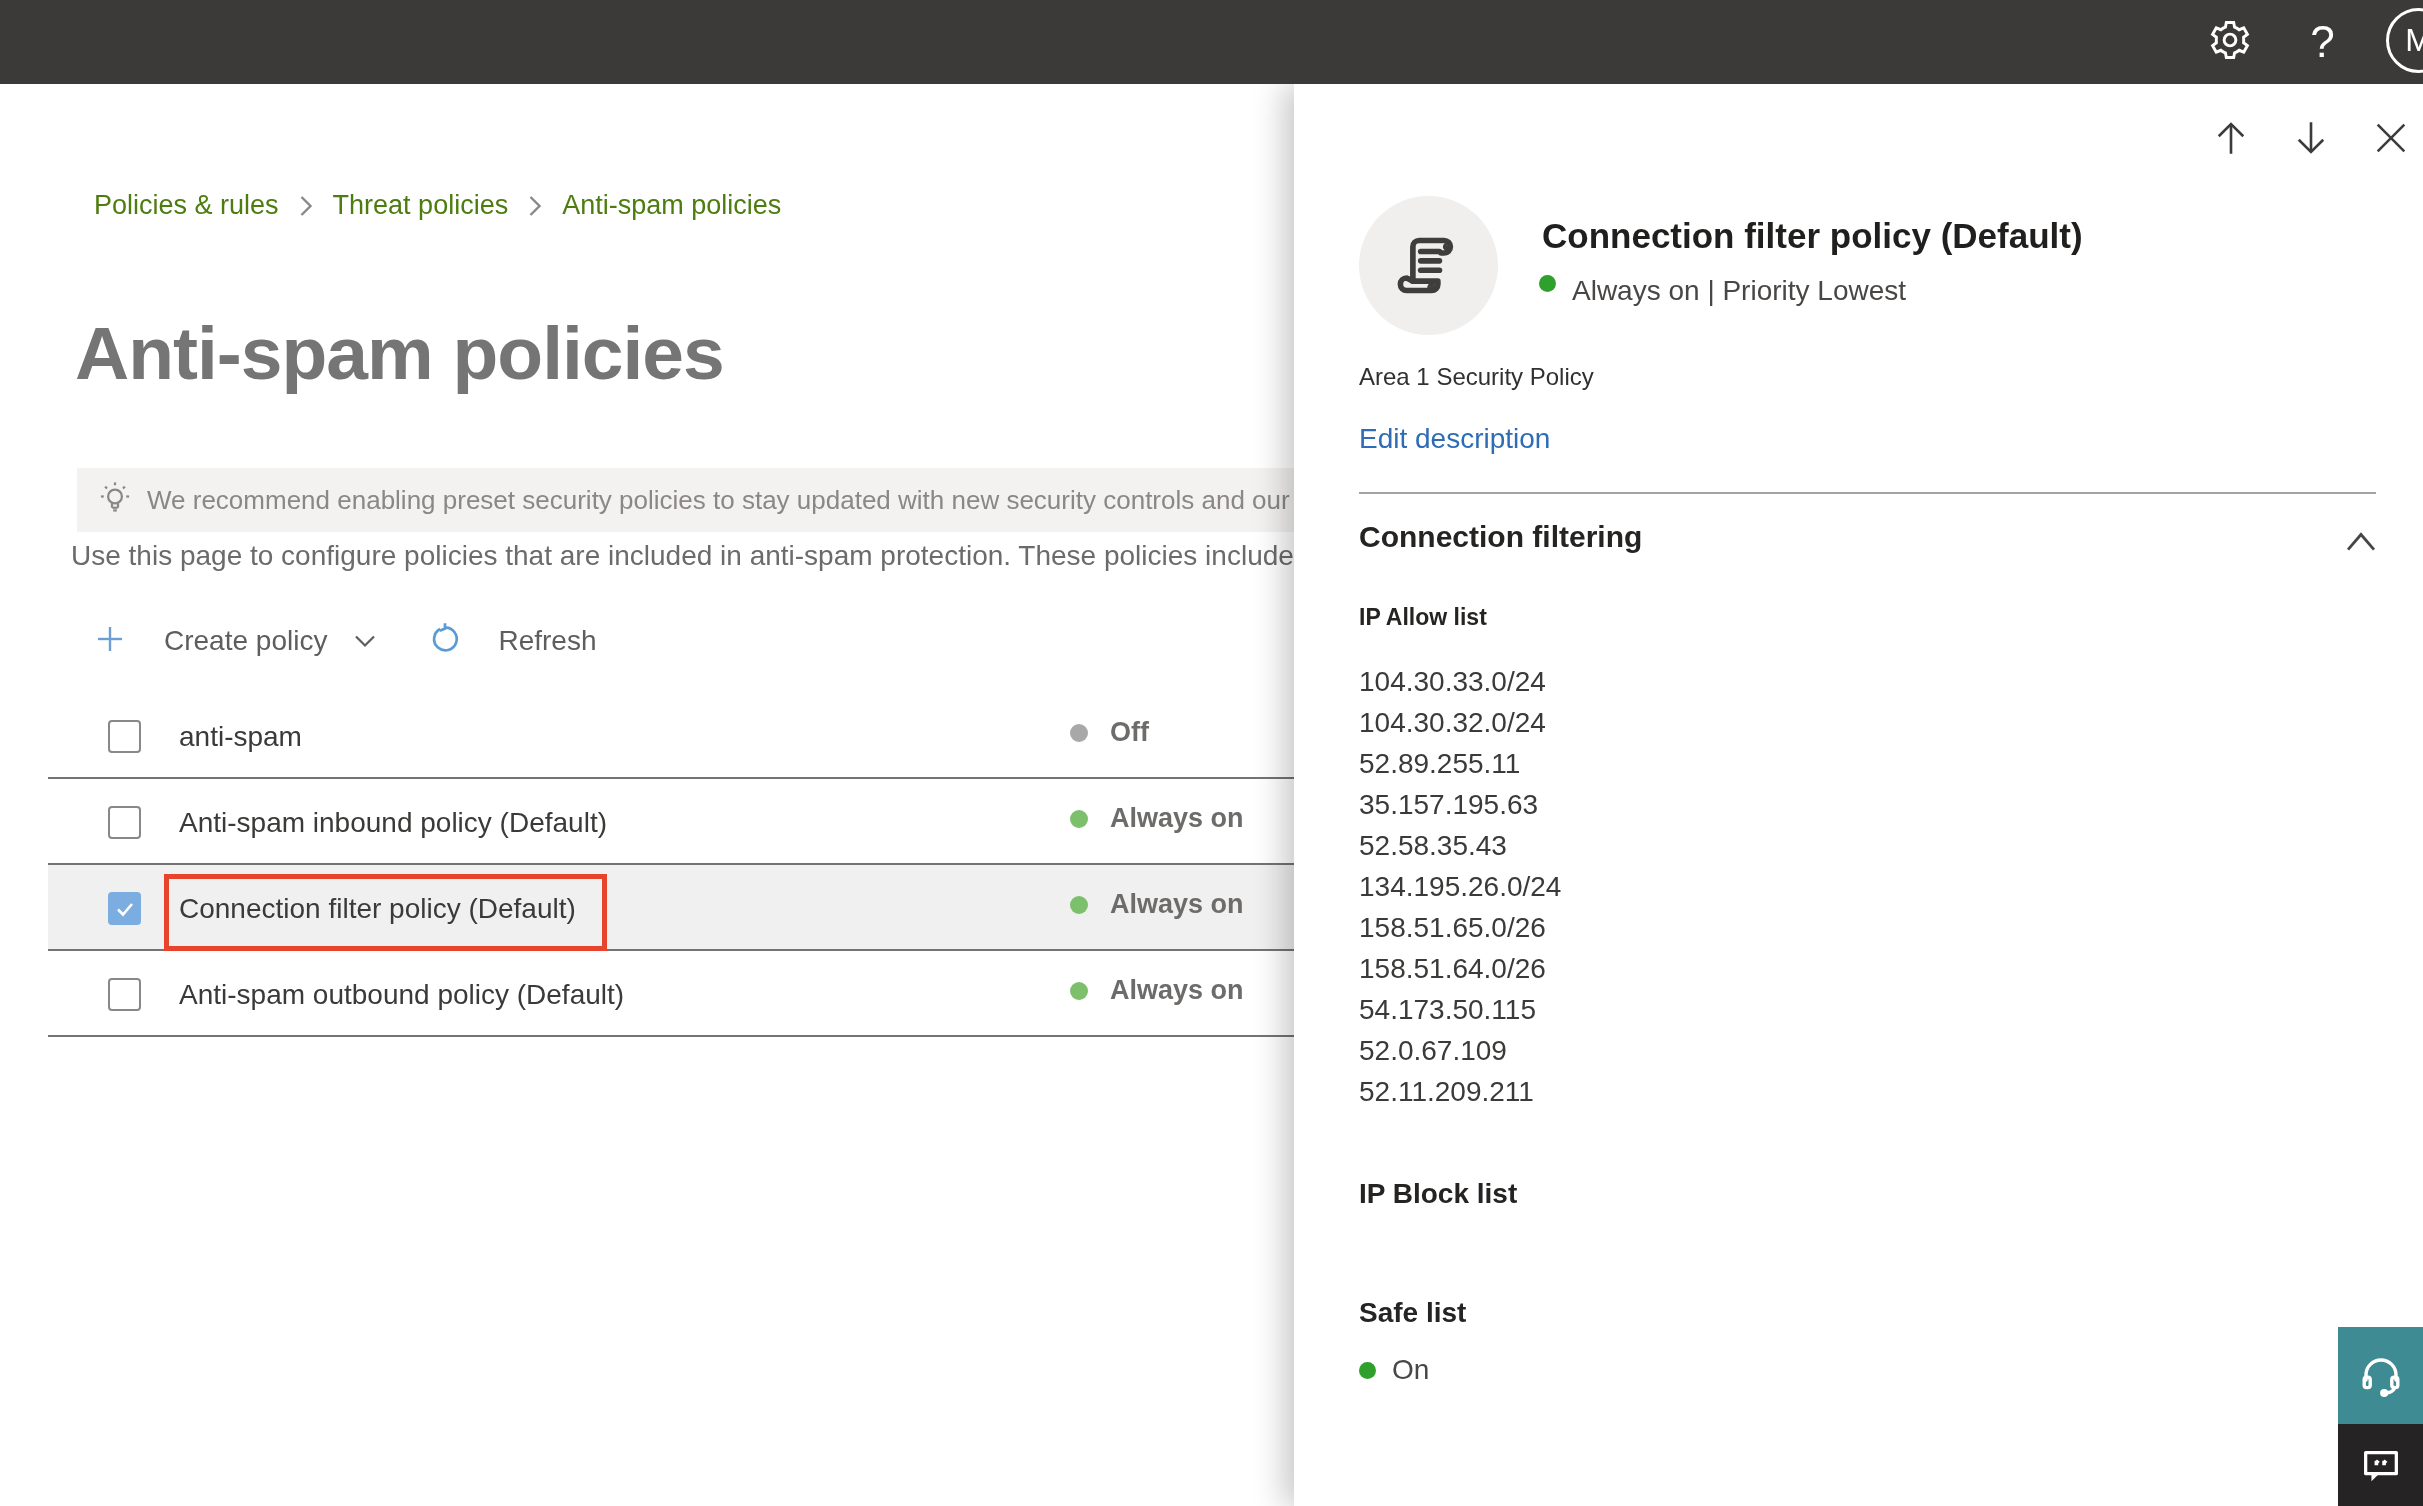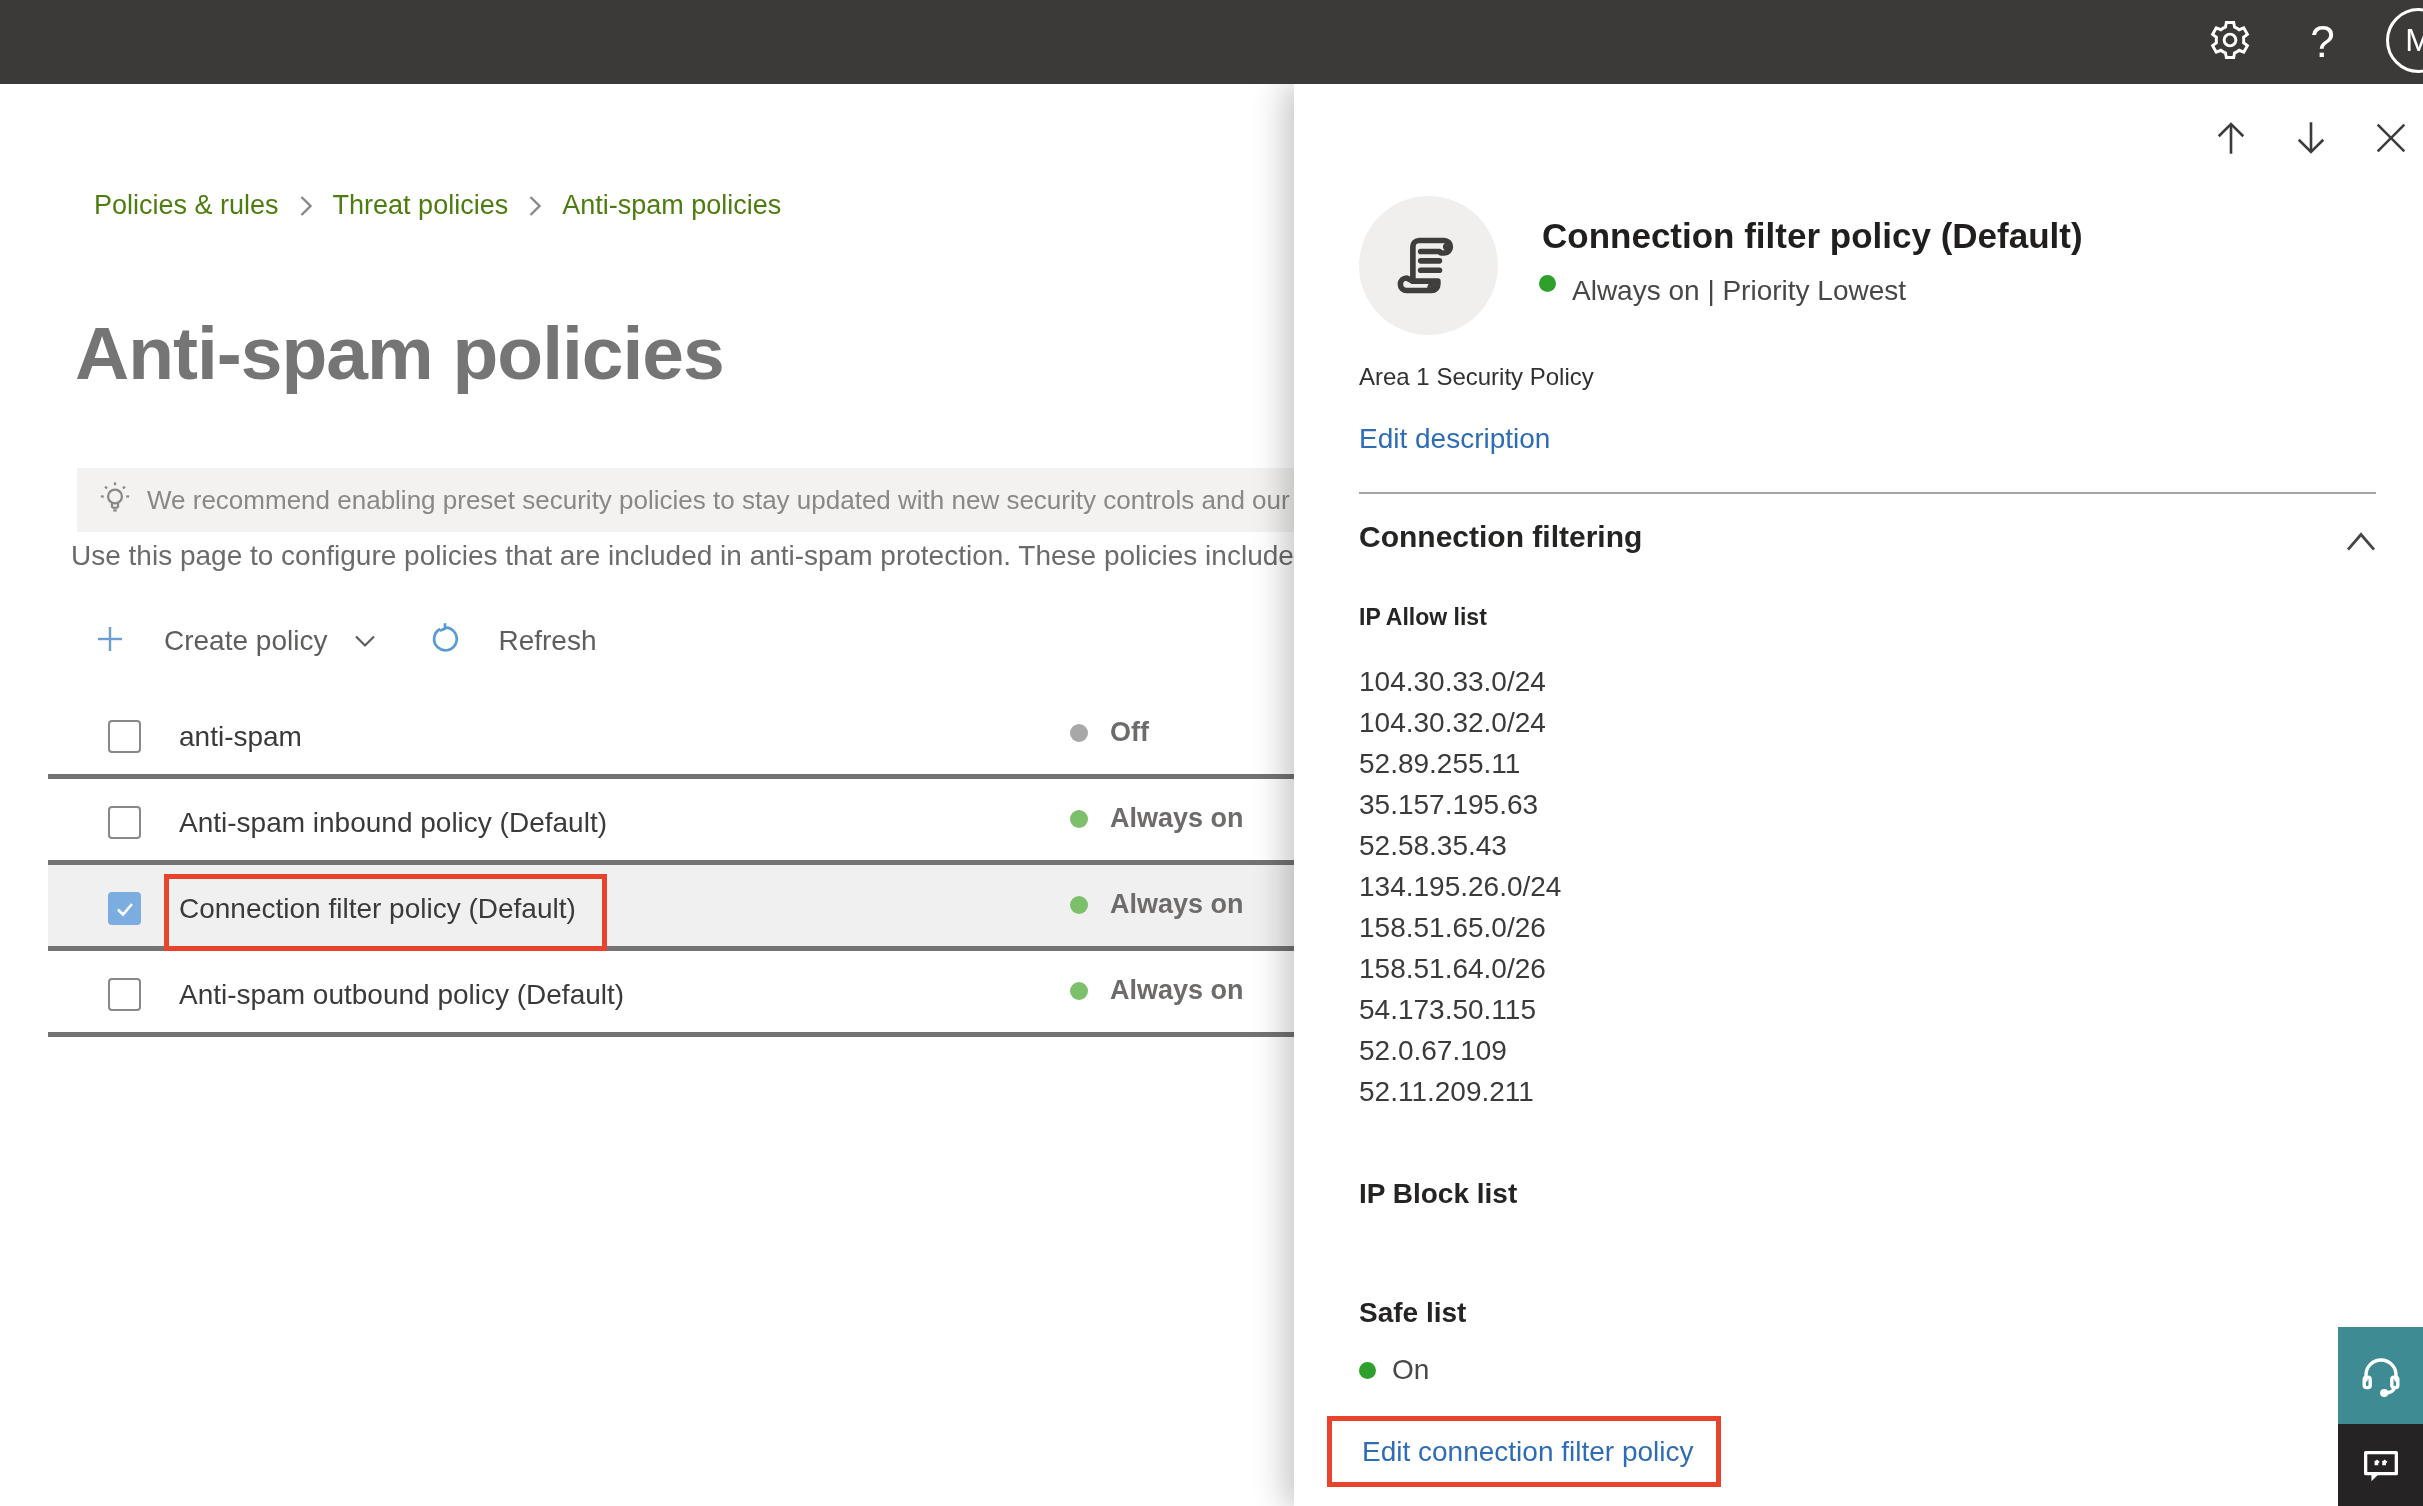--- a/index.html
+++ b/index.html
@@ -38,21 +38,21 @@
   .create-btn, .refresh-btn { display:flex; align-items:center; cursor:pointer; }
   .create-btn { gap:16px; }
   .refresh-btn { gap:14px; margin-left:51px; }
   .create-chevron { margin-left:10px; display:flex; align-items:center; }
 
   
   .table { position:absolute; left:48px; top:609px; width:1246px; }
   .thead { position:relative; height:78px; border-bottom:1px solid #e3e3e3; }
   .th-name { position:absolute; left:131px; top:26px; font-size:27px; font-weight:600; color:#605e5c; }
   .th-status { position:absolute; left:1022px; top:26px; font-size:27px; font-weight:600; color:#605e5c; }
-  .trow { position:relative; height:86px; border-bottom:5px solid #737373; cursor:pointer; background:#fff; }
+  .trow { position:relative; height:86px; border-bottom:2px solid #737373; cursor:pointer; background:#fff; }
   .trow.selected { background:#f1f0f0; }
   .cb { position:absolute; left:60px; top:27px; width:33px; height:33px; border:2px solid #8a8886;
         border-radius:4px; background:#fff; cursor:pointer; display:flex; align-items:center; justify-content:center; }
   .cb.checked { background:#7cade0; border-color:#7cade0; }
   .row-name { position:absolute; left:131px; top:28px; font-size:28px; color:#3b3a39; }
   .row-status { position:absolute; left:1022px; top:24px; display:flex; align-items:center; gap:22px;font-weight:bold; }
   .dot { width:18px; height:18px; border-radius:50%; }
   .dot.green { background:#7cc06c; }
   .dot.gray { background:#a8a8a8; }
   .dot.bright-green { background:#2fa02c; }
@@ -299,23 +299,20 @@
       </div>
 
     <div class="ip-block-title">IP Block list</div>
 
     <div class="safe-title">Safe list</div>
     <div class="safe-status">
       <span class="dot bright-green" style="width:17px;height:17px;"></span>
       <span class="status-text">On</span>
     </div>
 
-    <div class="edit-annotation">
-      <span class="link edit-link">Edit connection filter policy</span>
-    </div>
   </div>
 
   <div class="support-btn headset-btn">
     <svg width="48" height="48" viewBox="0 0 24 24" fill="none" stroke="#fff" stroke-width="1.7" stroke-linecap="round" stroke-linejoin="round">
       <path d="M4.5 14 v-2.5 a7.5 7.5 0 0 1 15 0 V14"></path>
       <rect x="3.6" y="12.6" width="3" height="5.2" rx="1.2"></rect>
       <rect x="17.4" y="12.6" width="3" height="5.2" rx="1.2"></rect>
       <path d="M18.9 17.8 a4.5 3.4 0 0 1 -4.6 2.6"></path>
       <circle cx="13.6" cy="20.5" r="1.2" fill="#fff"></circle>
     </svg>

